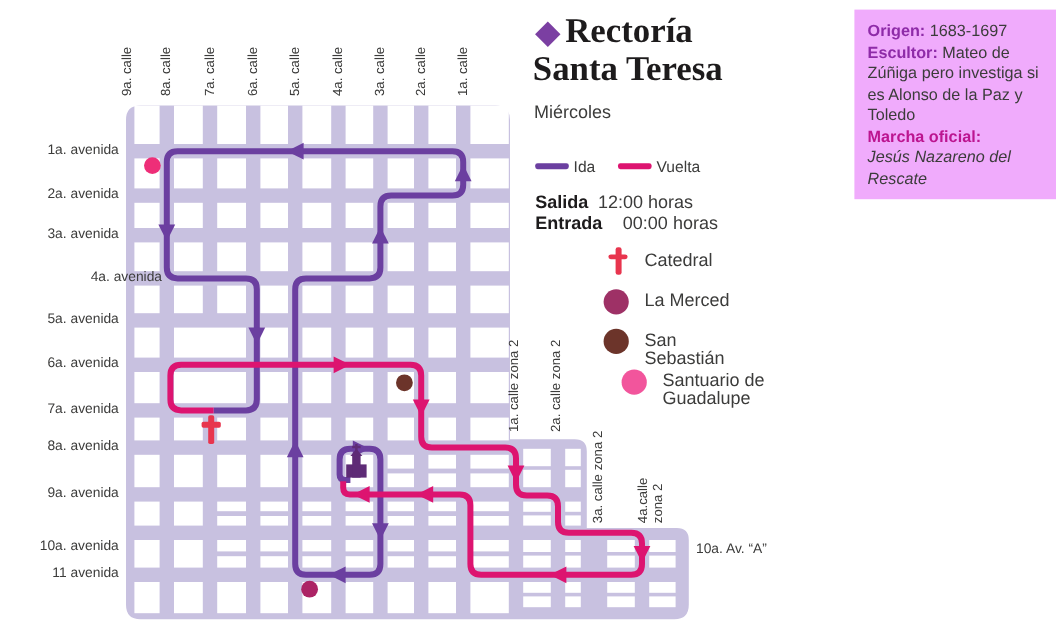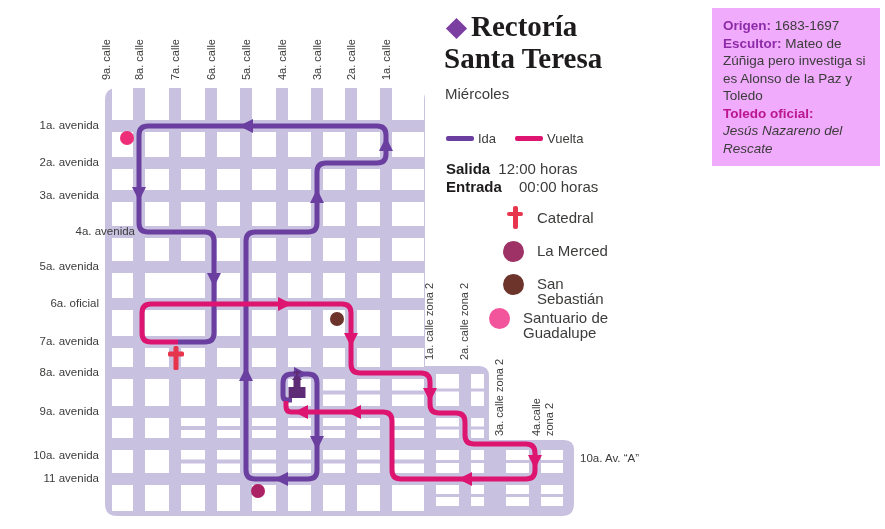--- a/index.html
+++ b/index.html
@@ -232,21 +232,21 @@
       <div class="vlab" style="left: 240px; top: 80px;">5a. calle</div>
       <div class="vlab" style="left: 276px; top: 80px;">4a. calle</div>
       <div class="vlab" style="left: 311px; top: 80px;">3a. calle</div>
       <div class="vlab" style="left: 345px; top: 80px;">2a. calle</div>
       <div class="vlab" style="left: 380px; top: 80px;">1a. calle</div>
       <div class="hlab" style="top: 118px;">1a. avenida</div>
       <div class="hlab" style="top: 155px;">2a. avenida</div>
       <div class="hlab" style="top: 188px;">3a. avenida</div>
       <div class="hlab" style="top: 224px; margin-left: 36px;">4a. avenida</div>
       <div class="hlab" style="top: 259px;">5a. avenida</div>
-      <div class="hlab" style="top: 296px;">6a. oficial</div>
+      <div class="hlab" style="top: 296px;">6a. avenida</div>
       <div class="hlab" style="top: 334px;">7a. avenida</div>
       <div class="hlab" style="top: 365px;">8a. avenida</div>
       <div class="hlab" style="top: 404px;">9a. avenida</div>
       <div class="hlab" style="top: 448px;">10a. avenida</div>
       <div class="hlab" style="top: 471px;">11 avenida</div>
       <div class="vlab" style="left: 423px; top: 360px;">1a. calle zona 2</div>
       <div class="vlab" style="left: 458px; top: 360px;">2a. calle zona 2</div>
       <div class="vlab" style="left: 493px; top: 436px;">3a. calle zona 2</div>
       <div class="vlab" style="left: 530px; top: 436px;">4a.calle
 zona 2</div>
@@ -283,26 +283,26 @@
     <span class="lg-txt" style="margin-top:4px;">Catedral</span>
   </div>
   <div class="lgi" style="left:503px;top:274px;">
     <span class="lg-dot" style="background: rgb(108, 52, 42);"></span>
     <span class="lg-txt">San Sebastián</span>
   </div>
   <div class="lgi" style="left:503px;top:241px;">
     <span class="lg-dot" style="background: rgb(158, 49, 102);"></span>
     <span class="lg-txt">La Merced</span>
   </div>
-  <div class="lgi" style="left:489px;top:308px;">
+  <div class="lgi" style="left:518px;top:308px;">
     <span class="lg-dot" style="background: rgb(242, 85, 156);"></span>
     <span class="lg-txt">Santuario de Guadalupe</span>
   </div>
 
   <div class="sidebar" id="sidebar" style="background: #f0abfc;">
     <span class="plbl" style="color: rgb(142, 43, 168);">Origen:</span>
     <span>1683-1697</span><br>
     <span class="plbl" style="color: rgb(142, 43, 168);">Escultor:</span>
     <span>Mateo de Zúñiga pero investiga si es Alonso de la Paz y Toledo</span><br>
-    <span class="mlbl" style="color: rgb(188, 21, 144);">Toledo oficial:</span><br>
+    <span class="mlbl" style="color: rgb(188, 21, 144);">Marcha oficial:</span><br>
     <span class="ital">Jesús Nazareno del Rescate</span>
   </div>
 </div>
 
 </body></html>

